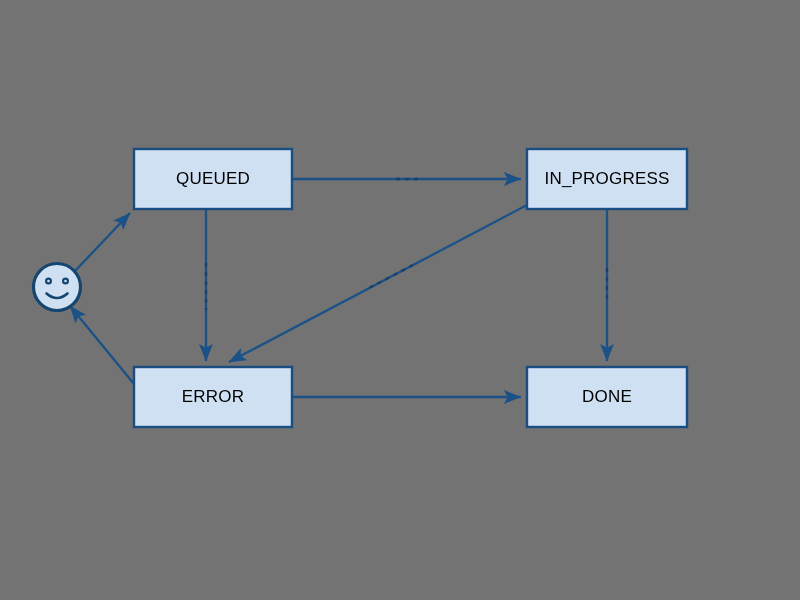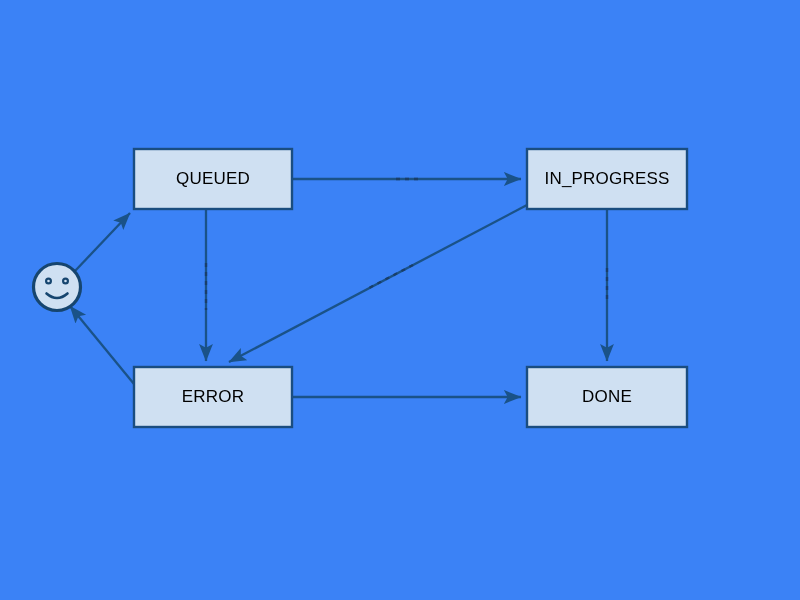--- a/index.html
+++ b/index.html
@@ -11,21 +11,21 @@
   body {
     width: 800px;
     height: 600px;
     overflow: hidden;
     font-family: "Liberation Sans", sans-serif;
   }
   #canvas-wrap {
     position: relative;
     width: 800px;
     height: 600px;
-    background: #3b82f6;
+    background: #737373;
   }
   svg#diagram {
     position: absolute;
     top: 0;
     left: 0;
     width: 800px;
     height: 600px;
     display: block;
   }
   .state-box-rect {

